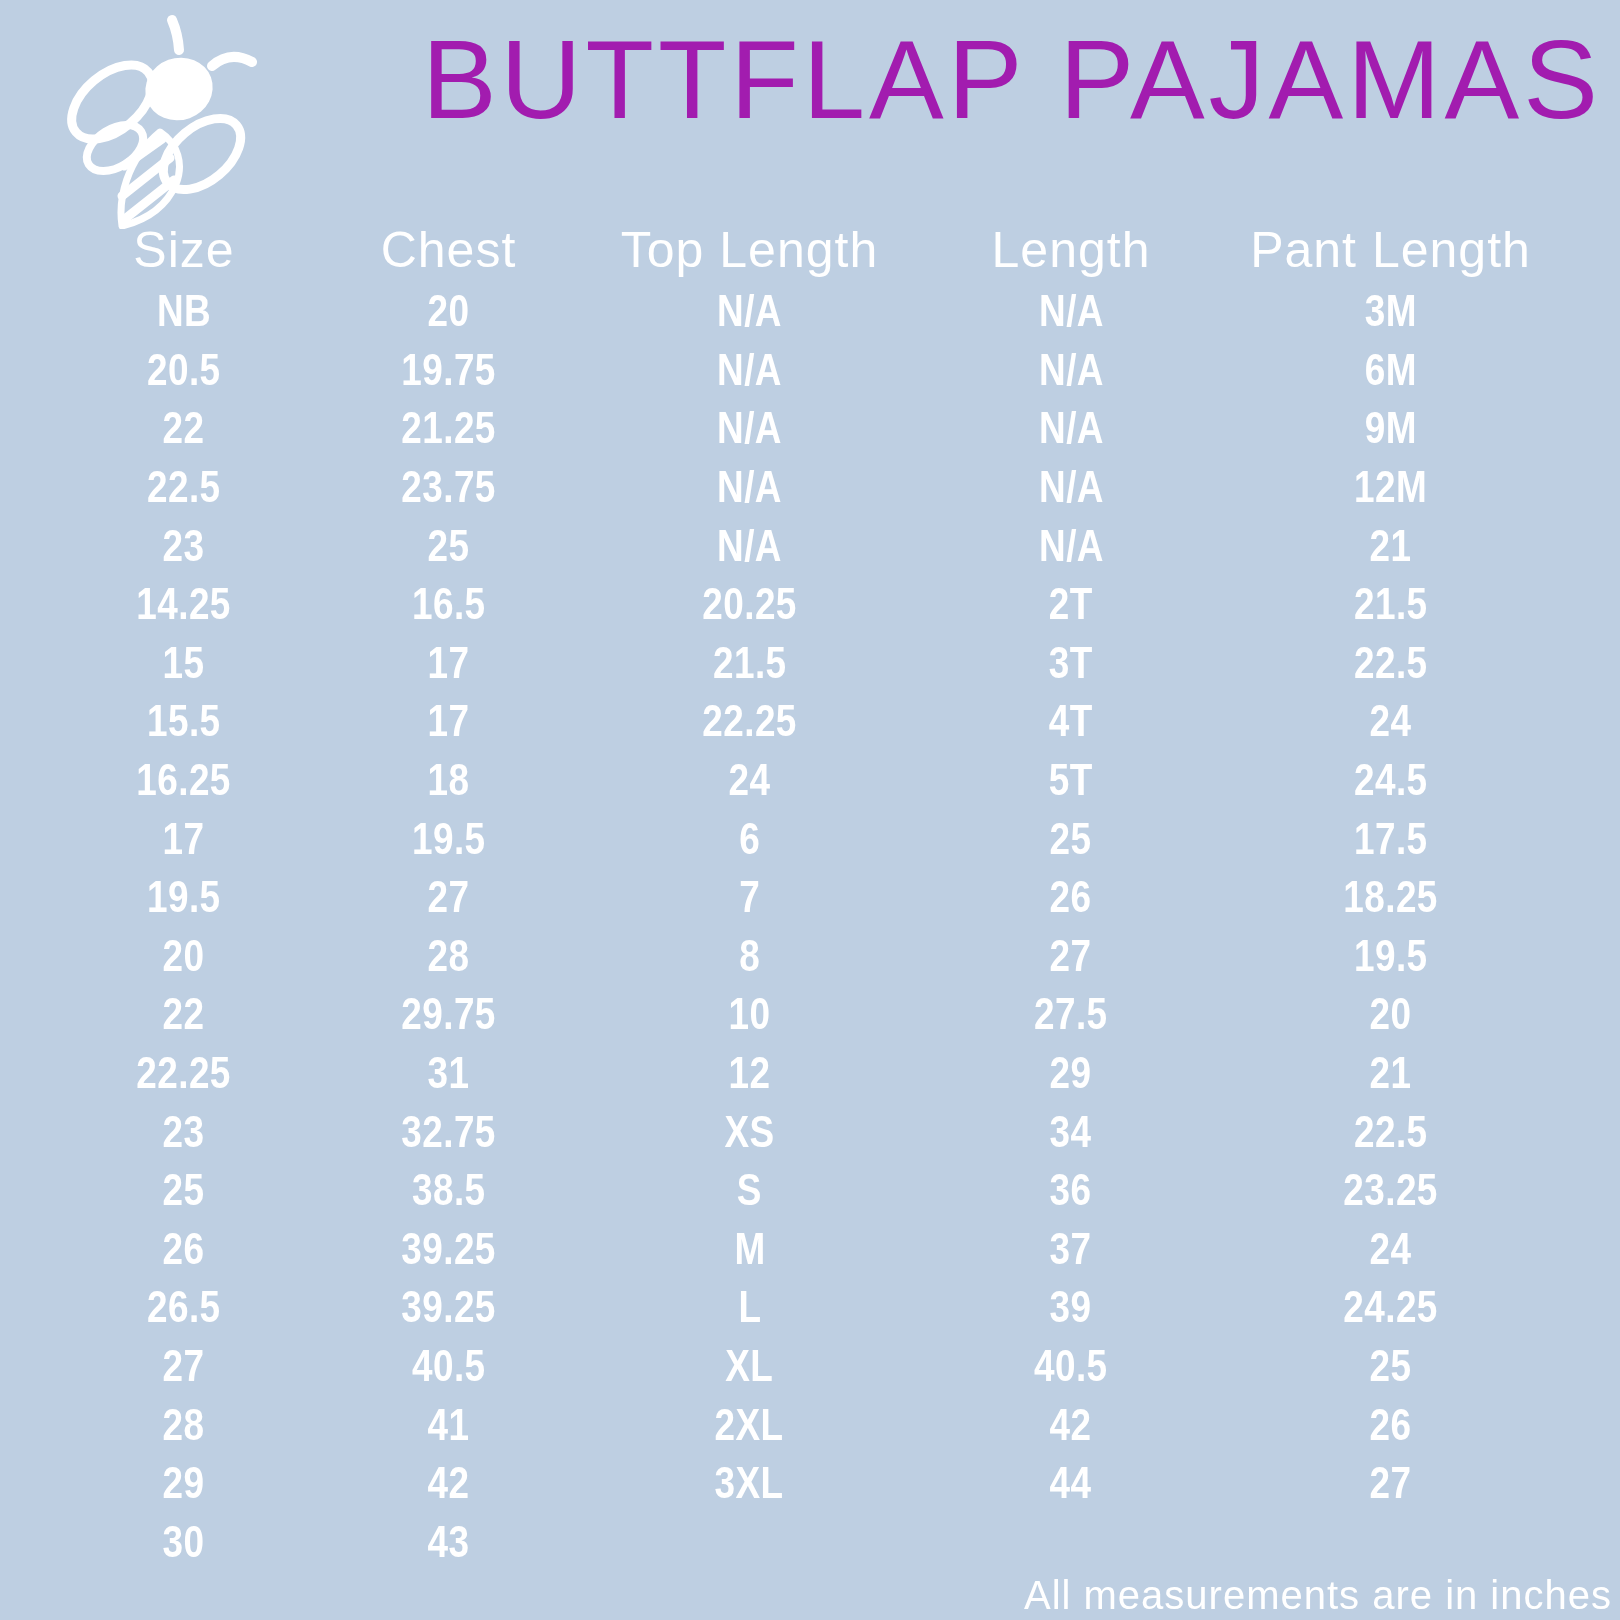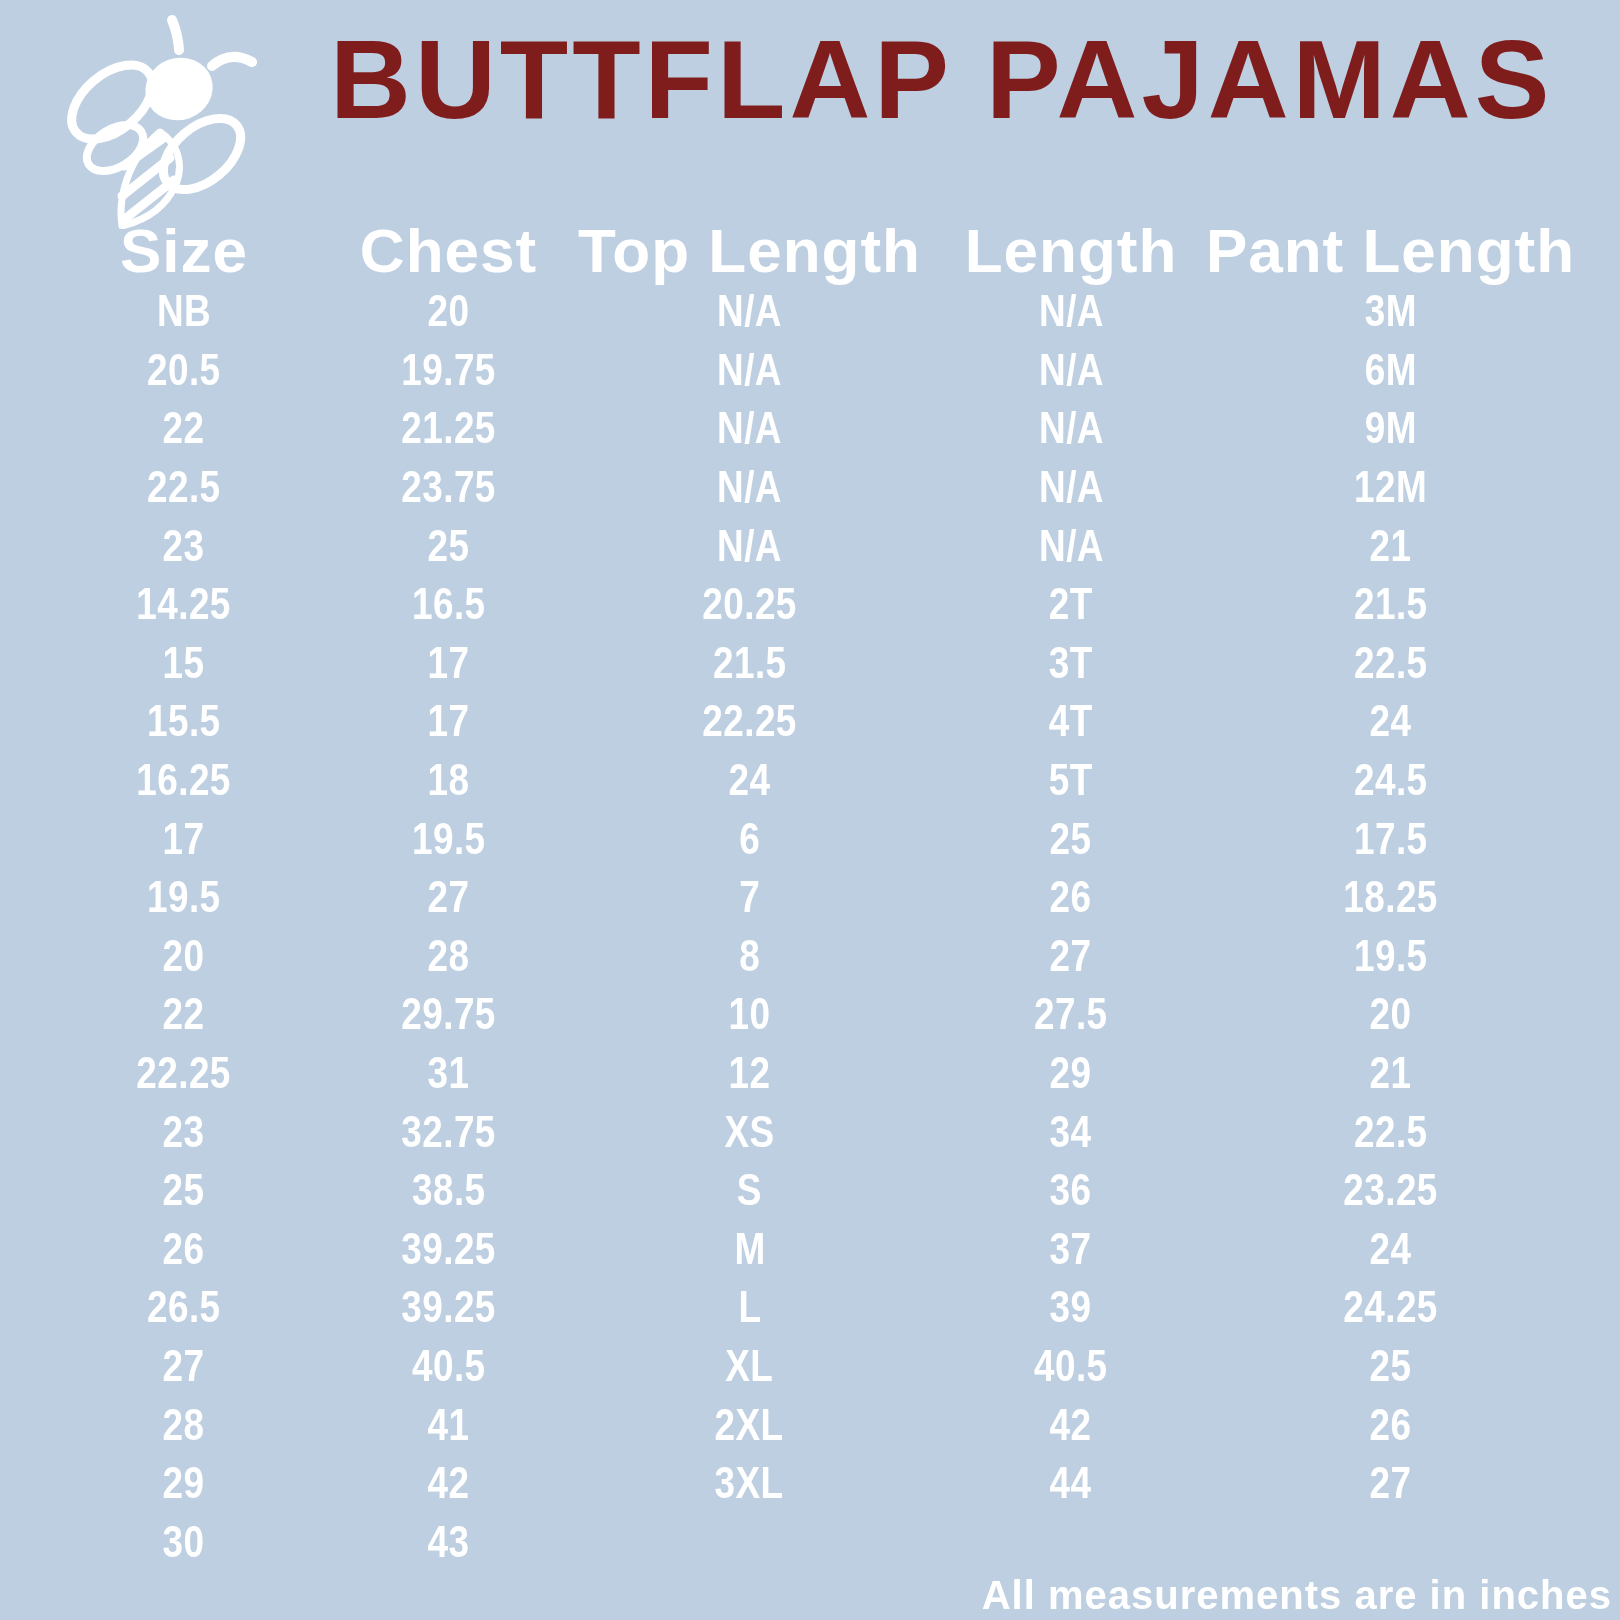--- a/index.html
+++ b/index.html
@@ -21,47 +21,47 @@
     top: 4px;
     width: 215px;
     height: 225px;
   }
   .title {
     position: absolute;
     left: 330px;
     right: 18px;
     top: 16px;
     margin: 0;
-    text-align: left;
+    text-align: right;
     font-size: 112px;
-    font-weight: 700;
+    font-weight: 400;
     letter-spacing: 4px;
     line-height: 1.15;
     white-space: nowrap;
-    color: #7f1d1d;
+    color: #a21caf;
   }
   .size-table {
     position: absolute;
     top: 218px;
     left: 0;
     right: 0;
     padding-left: 60px;
   }
   .thead, .tbody {
     display: grid;
     grid-template-columns: 248px 281px 321px 322px 317px;
   }
   .tbody { grid-auto-rows: 58.6px; text-align: right; }
   .th {
     height: 64px;
     display: flex;
     align-items: center;
     justify-content: center;
-    font-size: 62px;
-    font-weight: 700;
+    font-size: 50px;
+    font-weight: 400;
     letter-spacing: 1px;
     white-space: nowrap;
   }
   .td {
     display: flex;
     align-items: center;
     justify-content: center;
   }
   .td span {
     display: inline-block;
@@ -70,21 +70,21 @@
     letter-spacing: 0.5px;
     transform: scaleX(0.82);
     transform-origin: center;
     white-space: nowrap;
   }
   .footer {
     position: absolute;
     right: 8px;
     bottom: 2px;
     font-size: 40px;
-    font-weight: 700;
+    font-weight: 400;
     letter-spacing: 1px;
     color: #ffffff;
   }
 </style>
 </head>
 <body>
 
 <div class="page">
 
   <div class="logo">

